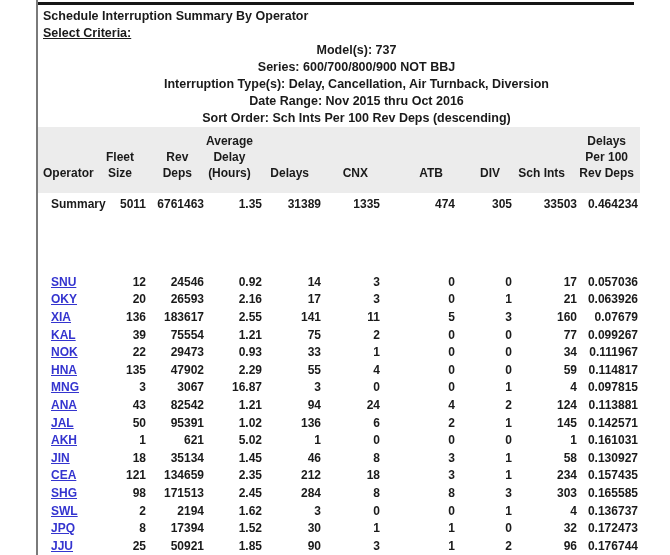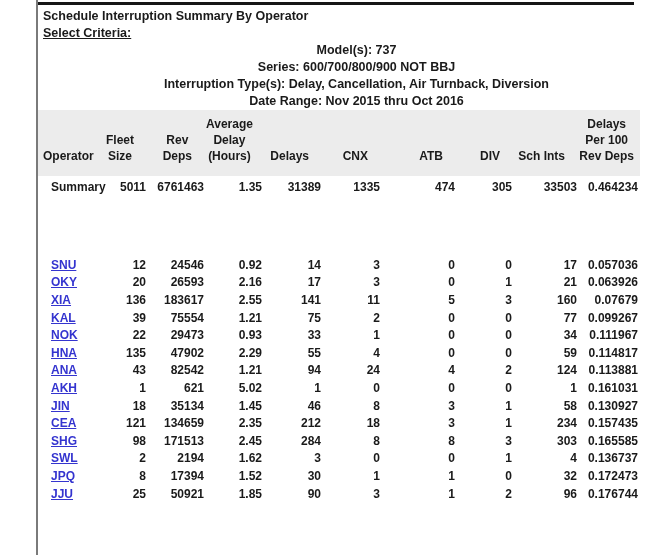--- a/index.html
+++ b/index.html
@@ -58,20 +58,21 @@
 <div class="sheet">
   <div class="top-rule"></div>
 
   <div class="header-block">
     <div class="title">Schedule Interruption Summary By Operator</div>
     <div class="criteria-heading">Select Criteria:</div>
     <div class="crit-line">Model(s): 737</div>
     <div class="crit-line">Series: 600/700/800/900 NOT BBJ</div>
     <div class="crit-line">Interruption Type(s): Delay, Cancellation, Air Turnback, Diversion</div>
     <div class="crit-line">Date Range: Nov 2015 thru Oct 2016</div>
+    <div class="crit-line">Sort Order: Sch Ints Per 100 Rev Deps (descending)</div>
   </div>
 
   <table class="report">
     <colgroup>
         <col style="width: 64px;">
         <col style="width: 46px;">
         <col style="width: 58px;">
         <col style="width: 58px;">
         <col style="width: 59px;">
         <col style="width: 59px;">
@@ -176,32 +177,56 @@
           <td class="c-num">47902</td>
           <td class="c-num">2.29</td>
           <td class="c-num">55</td>
           <td class="c-num">4</td>
           <td class="c-num">0</td>
           <td class="c-num">0</td>
           <td class="c-num">59</td>
           <td class="c-num">0.114817</td>
         </tr>
         <tr class="data-row">
+          <td class="c-op"><a class="op-link" href="#">MNG</a></td>
+          <td class="c-num">3</td>
+          <td class="c-num">3067</td>
+          <td class="c-num">16.87</td>
+          <td class="c-num">3</td>
+          <td class="c-num">0</td>
+          <td class="c-num">0</td>
+          <td class="c-num">1</td>
+          <td class="c-num">4</td>
+          <td class="c-num">0.097815</td>
+        </tr>
+        <tr class="data-row">
           <td class="c-op"><a class="op-link" href="#">ANA</a></td>
           <td class="c-num">43</td>
           <td class="c-num">82542</td>
           <td class="c-num">1.21</td>
           <td class="c-num">94</td>
           <td class="c-num">24</td>
           <td class="c-num">4</td>
           <td class="c-num">2</td>
           <td class="c-num">124</td>
           <td class="c-num">0.113881</td>
         </tr>
         <tr class="data-row">
+          <td class="c-op"><a class="op-link" href="#">JAL</a></td>
+          <td class="c-num">50</td>
+          <td class="c-num">95391</td>
+          <td class="c-num">1.02</td>
+          <td class="c-num">136</td>
+          <td class="c-num">6</td>
+          <td class="c-num">2</td>
+          <td class="c-num">1</td>
+          <td class="c-num">145</td>
+          <td class="c-num">0.142571</td>
+        </tr>
+        <tr class="data-row">
           <td class="c-op"><a class="op-link" href="#">AKH</a></td>
           <td class="c-num">1</td>
           <td class="c-num">621</td>
           <td class="c-num">5.02</td>
           <td class="c-num">1</td>
           <td class="c-num">0</td>
           <td class="c-num">0</td>
           <td class="c-num">0</td>
           <td class="c-num">1</td>
           <td class="c-num">0.161031</td>

